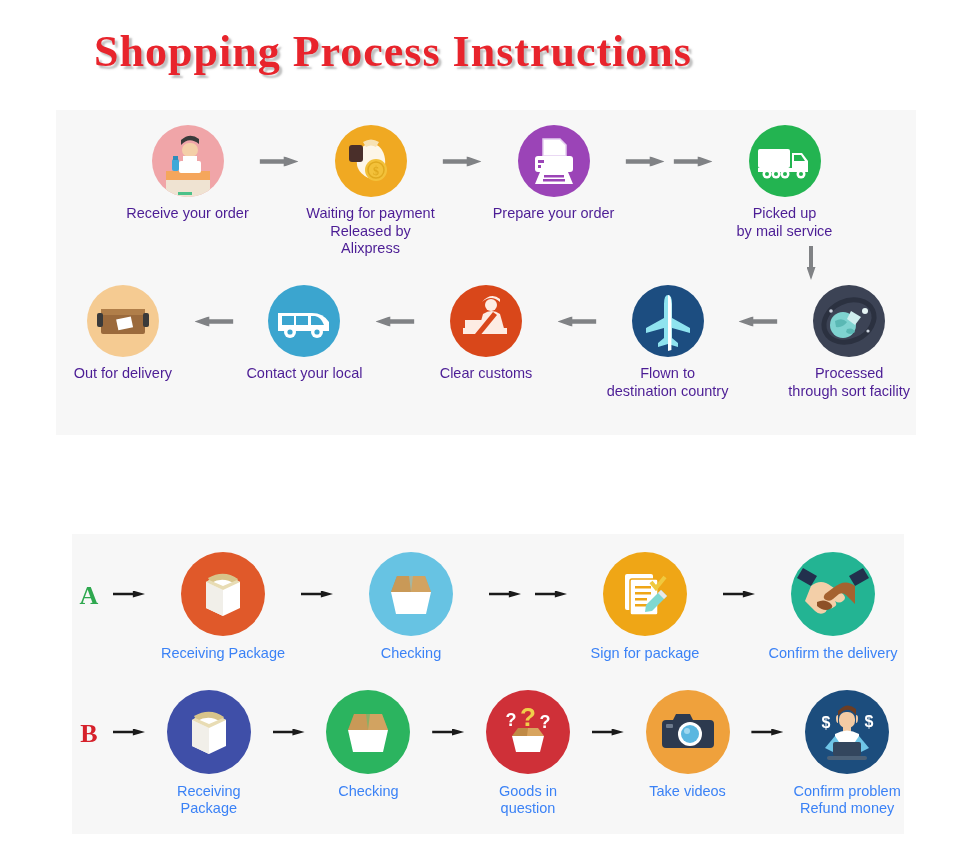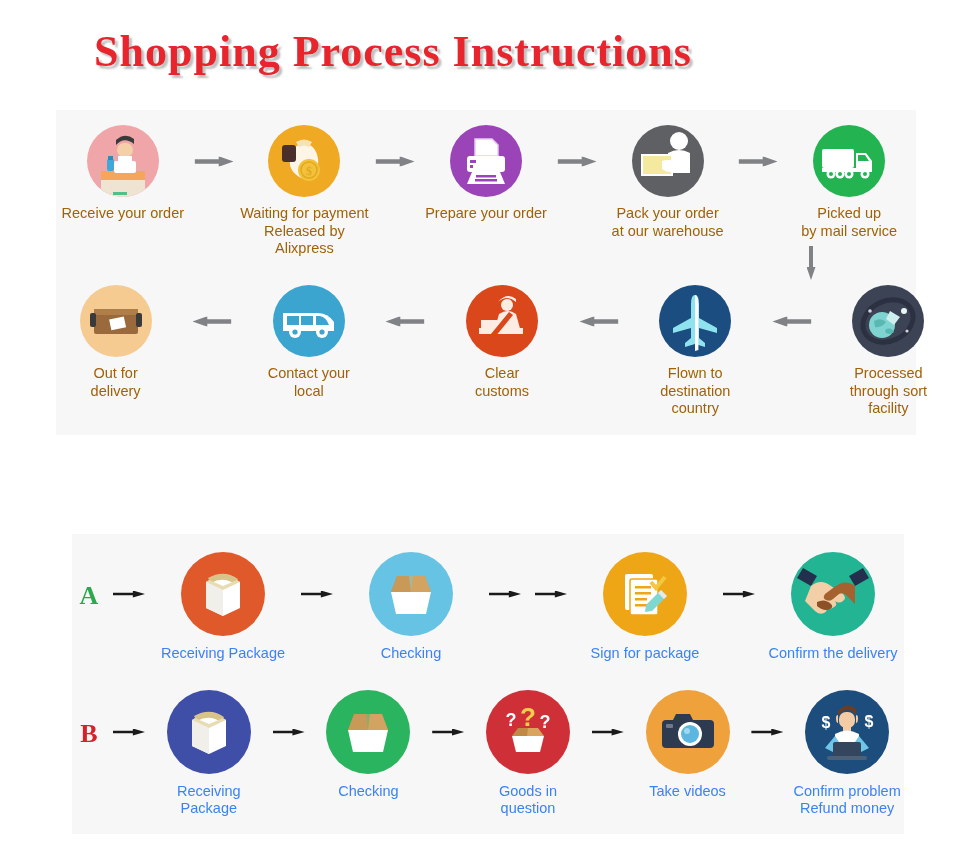--- a/index.html
+++ b/index.html
@@ -34,33 +34,33 @@
   #panel-bottom { left: 72px; top: 534px;  width: 832px; height: 300px; }
 
   
   .flow-row {
     position: absolute;
     display: flex;
     align-items: flex-start;
     justify-content: center;
   }
   #row-1 { left: 56px; top: 125px; width: 860px; }
-  #row-2 { left: 72px; top: 285px; width: 860px; gap: 29px; }
+  #row-2 { left: 56px; top: 285px; width: 860px; }
 
   .step {
     display: flex;
     flex-direction: column;
     align-items: center;
     width: 135px;
   }
   .step-label {
     margin-top: 8px;
     text-align: center;
     font-size: 14.5px;
-    color: #a16207;
+    color: #4c1d95;
     line-height: 1.22;
     white-space: pre-line;
   }
 
   .circle {
     width: 72px; height: 72px;
     border-radius: 50%;
     display: flex; align-items: center; justify-content: center;
     position: relative;
     overflow: hidden;
@@ -226,33 +226,20 @@
           <path d="M22 47 h28 l5 12 h-38 z" fill="#fff"></path>
           <rect x="26" y="50" width="20" height="2.5" fill="#9b44b7"></rect>
           <rect x="25" y="54" width="22" height="2.5" fill="#9b44b7"></rect>
         </svg>
       </div>
       <div class="step-label">Prepare your order</div>
     </div>
 
     <div class="arrow-r"></div>
 
-    <div class="step">
-      <div class="circle" style="background:#5f6063">
-        <svg width="72" height="72" viewBox="0 0 72 72">
-          <circle cx="47" cy="16" r="9" fill="#fff"></circle>
-          <path d="M36 28 q11 -6 22 0 l0 20 h-22 z" fill="#fff"></path>
-          <rect x="10" y="30" width="30" height="20" fill="#f5e9a0"></rect>
-          <rect x="10" y="30" width="30" height="20" fill="none" stroke="#fff" stroke-width="2"></rect>
-          <path d="M30 36 q10 -3 16 4 q3 4 -2 6 q-8 3 -14 -2 z" fill="#fff"></path>
-        </svg>
-      </div>
-      <div class="step-label">Pack your order
-at our warehouse</div>
-    </div>
 
     <div class="arrow-r"></div>
 
     <div class="step">
       <div class="circle" style="background:#23b451">
         <svg width="72" height="72" viewBox="0 0 72 72">
           <rect x="9" y="24" width="32" height="19" rx="2" fill="#fff"></rect>
           <path d="M43 28 h10 l6 8 v7 h-16 z" fill="#fff"></path>
           <path d="M45 30 h7 l4 6 h-11 z" fill="#23b451"></path>
           <rect x="9" y="43" width="50" height="4" fill="#fff"></rect>

